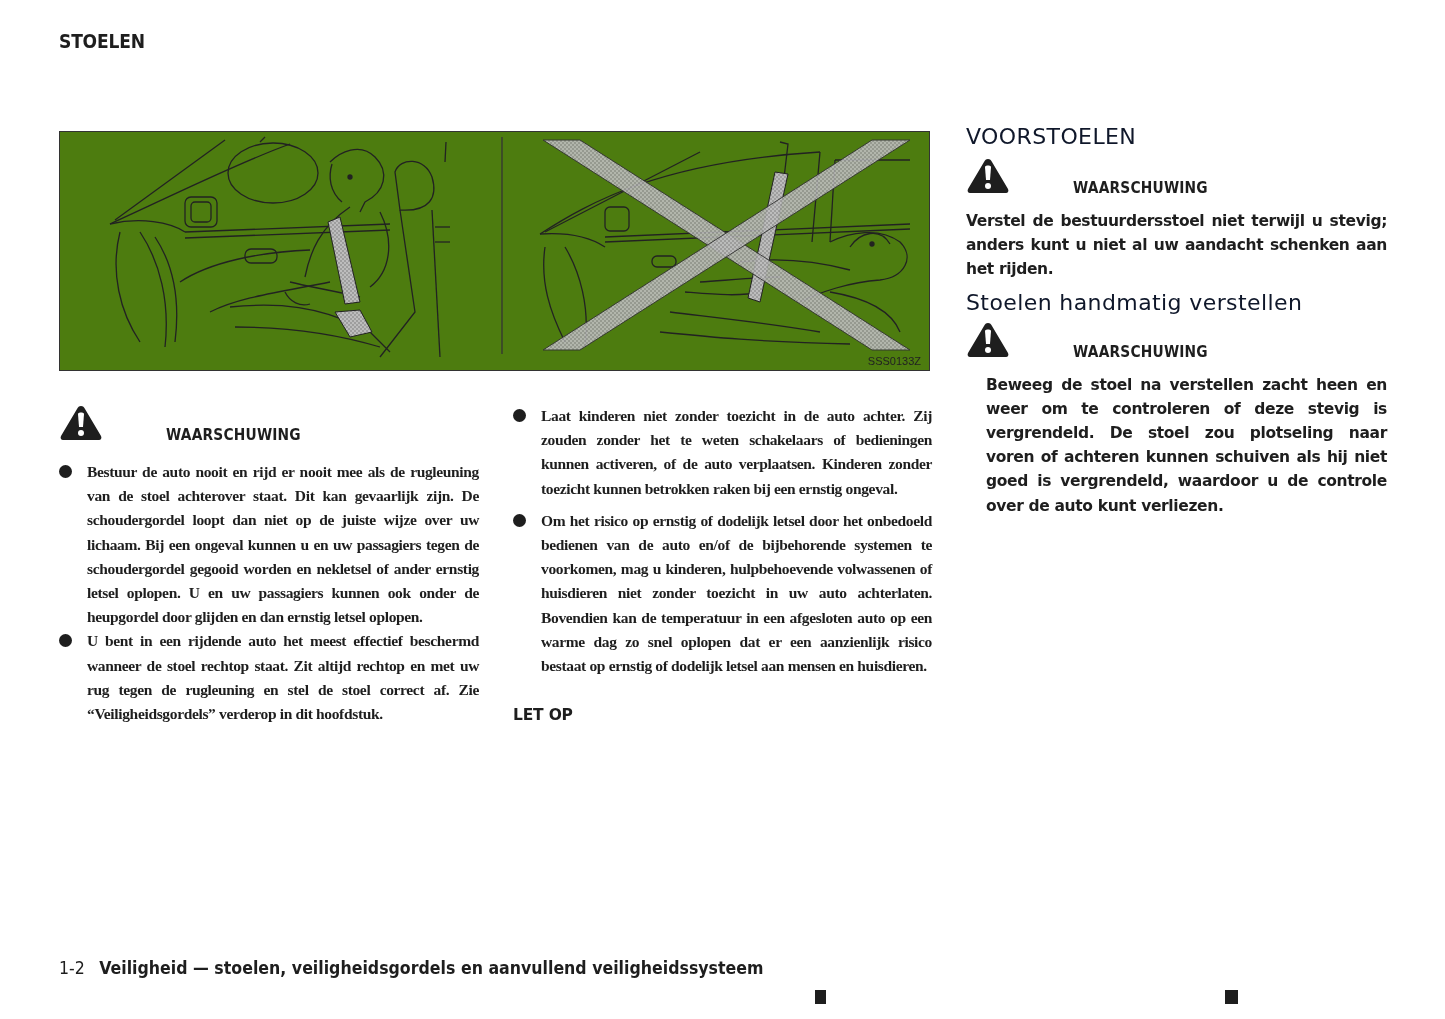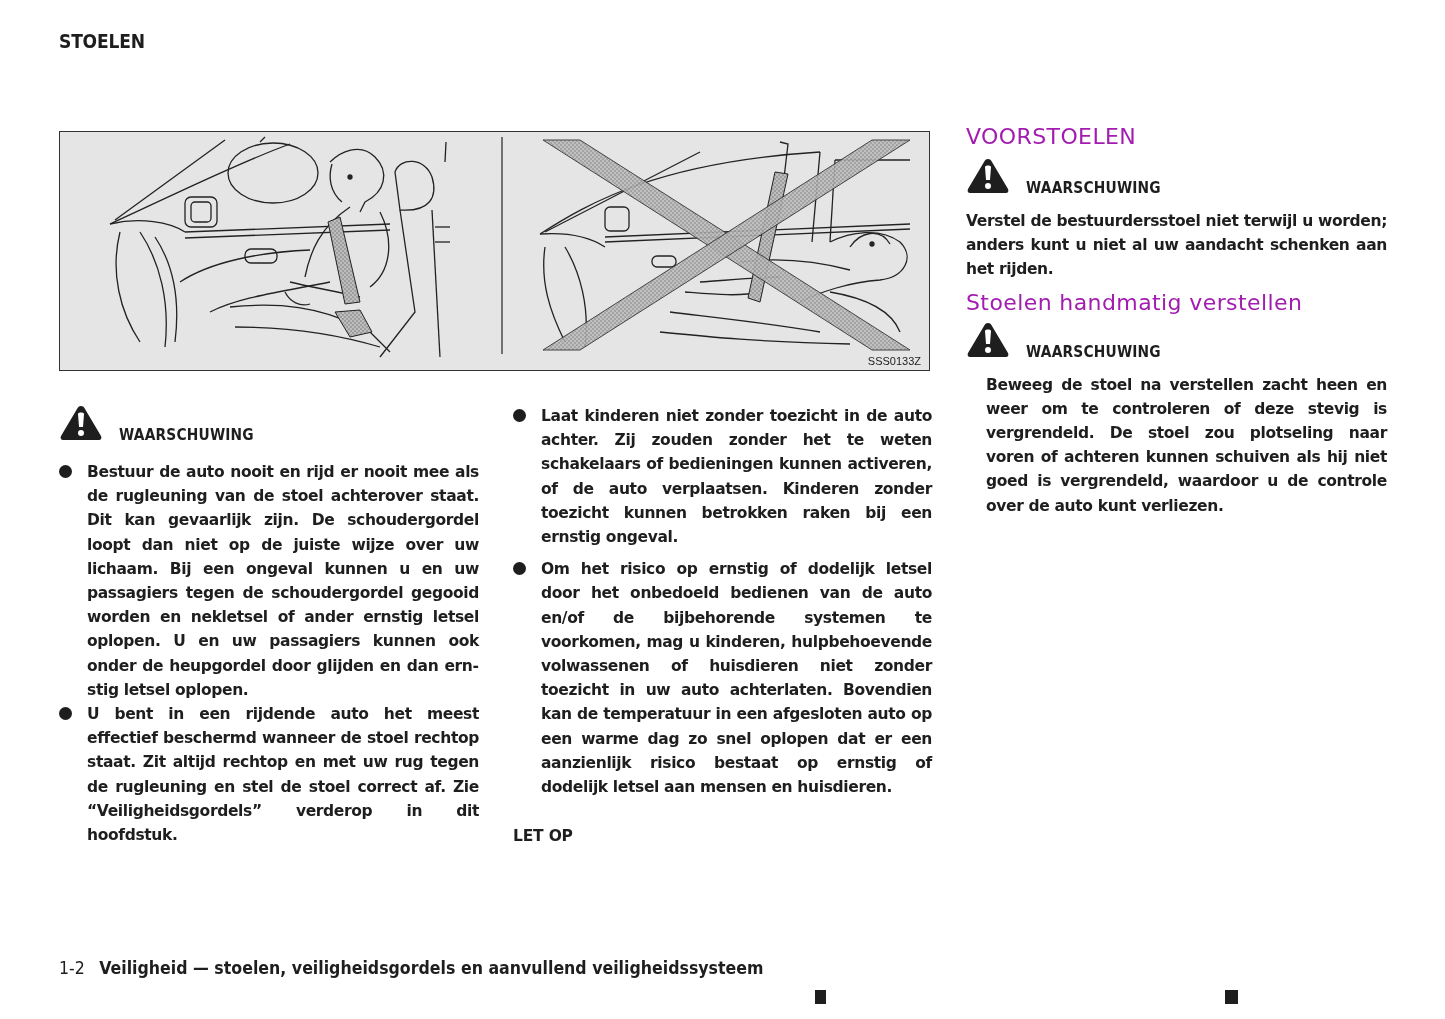--- a/index.html
+++ b/index.html
@@ -7,46 +7,46 @@
     width: 1445px; height: 1019px; position: relative; overflow: hidden;
     font-family: "DejaVu Sans", sans-serif; color: #1e1e1e;
   }
   .abs { position: absolute; }
   .section-head {
     left: 59px; top: 30px; font-size: 19px; font-weight: bold; letter-spacing: -0.2px;
     font-family: "DejaVu Sans", sans-serif; transform: scaleX(0.9); transform-origin: left top;
   }
   .figure {
     left: 59px; top: 131px; width: 871px; height: 240px;
-    border: 1.5px solid #333; box-sizing: border-box; background: #e5e5e5;
+    border: 1.5px solid #333; box-sizing: border-box; background: #4d7c0f;
   }
   .figure svg { position: absolute; left: 0; top: 0; }
   .fig-code {
     position: absolute; right: 8px; bottom: 3px; font-size: 11px;
     font-family: "Liberation Sans", sans-serif; color: #222;
   }
-  .warn-head { display: flex; align-items: flex-end; }
+  .warn-head { display: flex; align-items: flex-end; gap: 47px; }
   .warn-head .tri { width: 44px; height: 38px; flex: none; }
   .warn-head .lbl {
     font-weight: bold; font-size: 15px; margin-left: 16px; margin-bottom: -2px;
     letter-spacing: 0.2px; transform: scaleX(0.92); transform-origin: left bottom; white-space: nowrap;
   }
   .para {
     font-weight: bold; font-size: 15.5px; line-height: 24.2px; text-align: justify;
     letter-spacing: -0.35px;
   }
-  .bullet { position: relative; padding-left: 28px; }
+  .bullet { position: relative; padding-left: 28px; font-family: Liberation Serif, serif; }
   .bullet .dot {
     position: absolute; left: 0; top: 5px; width: 13px; height: 13px;
     border-radius: 50%; background: #1e1e1e;
   }
   .col1 { left: 59px; top: 404px; width: 420px; }
   .col2 { left: 513px; top: 404px; width: 419px; }
   .col3 { left: 966px; top: 124px; width: 421px; }
-  .h2 { font-size: 22px; font-weight: normal; letter-spacing: 0.4px; color: #a21caf; }
+  .h2 { font-size: 22px; font-weight: normal; letter-spacing: 0.4px; color: #0f172a; }
   .letop { font-weight: bold; font-size: 15.5px; margin: 28px 0 10px 0; letter-spacing: -0.2px; }
   .footer {
     left: 59px; top: 958px; font-size: 17px; white-space: nowrap;
     transform: scaleX(0.93); transform-origin: left top;
   }
   .footer .pg { font-weight: normal; margin-right: 10px; }
   .footer .ttl { font-weight: bold; }
   .mark { width: 11px; height: 14px; background: #1e1e1e; top: 990px; }
 </style>
 </head>
@@ -168,21 +168,21 @@
 <div class="abs col3">
   <div class="h2">VOORSTOELEN</div>
   <div class="warn-head" style="margin-top:8px;">
     <svg class="tri" viewBox="0 0 44 38">
       <path d="M22 2 C24 2 25 3 26 5 L42 32 C43 34 42 36 40 36 L4 36 C2 36 1 34 2 32 L18 5 C19 3 20 2 22 2 Z" fill="#1e1e1e"></path>
       <path d="M19 10 C19 8 25 8 25 10 L24 23 L20 23 Z" fill="#fff"></path>
       <circle cx="22" cy="29" r="3" fill="#fff"></circle>
     </svg>
     <span class="lbl">WAARSCHUWING</span>
   </div>
-  <div class="para" style="margin-top:14px;">Verstel de bestuurdersstoel niet terwijl u worden; anders kunt u niet al uw aandacht schenken aan het rijden.</div>
+  <div class="para" style="margin-top:14px;">Verstel de bestuurdersstoel niet terwijl u stevig; anders kunt u niet al uw aandacht schenken aan het rijden.</div>
   <div class="h2" style="margin-top:8px;">Stoelen handmatig verstellen</div>
   <div class="warn-head" style="margin-top:6px;">
     <svg class="tri" viewBox="0 0 44 38">
       <path d="M22 2 C24 2 25 3 26 5 L42 32 C43 34 42 36 40 36 L4 36 C2 36 1 34 2 32 L18 5 C19 3 20 2 22 2 Z" fill="#1e1e1e"></path>
       <path d="M19 10 C19 8 25 8 25 10 L24 23 L20 23 Z" fill="#fff"></path>
       <circle cx="22" cy="29" r="3" fill="#fff"></circle>
     </svg>
     <span class="lbl">WAARSCHUWING</span>
   </div>
   <div class="para" style="margin-top:14px;margin-left:20px;">Beweeg de stoel na verstellen zacht heen en weer om te controleren of deze stevig is vergrendeld. De stoel zou plotseling naar voren of achteren kunnen schui­ven als hij niet goed is vergrendeld, waardoor u de controle over de auto kunt verliezen.</div>

